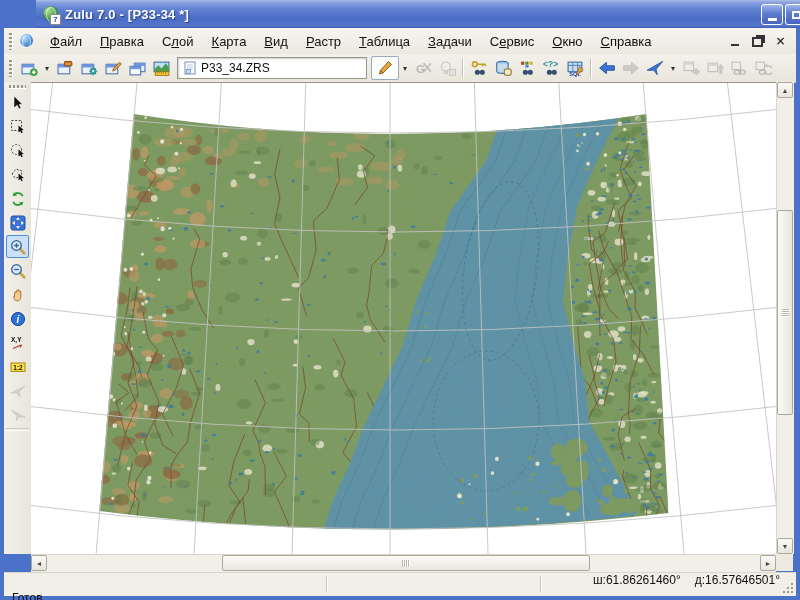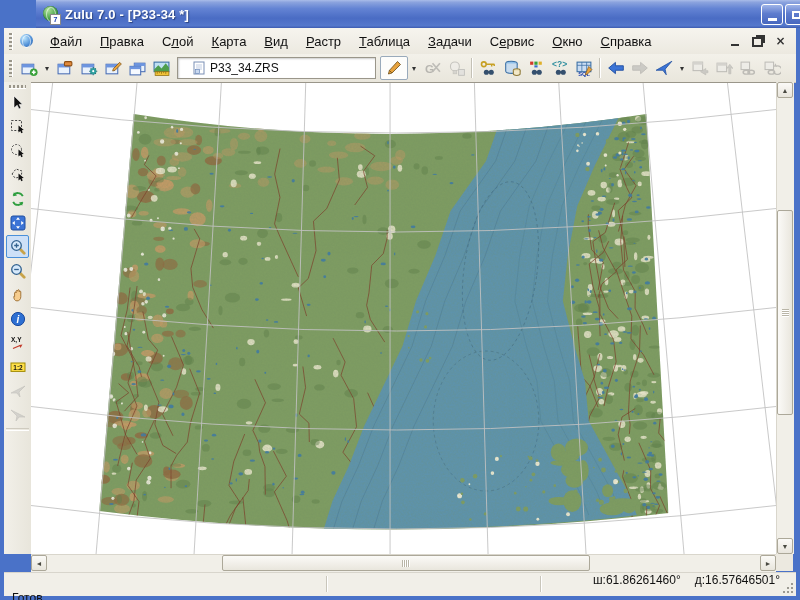--- a/index.html
+++ b/index.html
@@ -39,21 +39,21 @@
   .mdib .msq{width:7px;height:6px;border:2px solid #333;box-sizing:content-box;margin-top:2px;box-shadow:3px -3px 0 -1px #333;}
   .mdib .mx{font:bold 12px/12px "DejaVu Sans",sans-serif;}
   .toolbar{position:absolute;left:4px;top:54px;width:792px;height:28px;background:linear-gradient(180deg,#F3F1EA,#E9E6DC);
     border-bottom:1px solid #C9C5B8;display:flex;align-items:center;}
   .tbtn{width:24px;height:23px;border-radius:2px;display:flex;align-items:center;justify-content:center;flex:0 0 auto;}
   .narrow{width:12px;}
   .dd{font-size:8px;color:#333;width:11px;text-align:center;flex:0 0 auto;}
   .dis{opacity:.4;filter:grayscale(.9);}
   .tsep{width:1px;height:20px;background:#C4C1B6;border-right:1px solid #fff;margin:0 3px;flex:0 0 auto;}
   .filebox{width:182px;height:20px;background:#fff;border:1px solid #9a968a;box-shadow:inset 1px 1px 2px #ccc;
-    display:flex;align-items:center;gap:4px;padding-left:15px;margin:0 4px;flex:0 0 auto;}
+    display:flex;align-items:center;gap:4px;padding-left:6px;margin:0 4px;flex:0 0 auto;}
   .filebox .fname{font-size:12px;color:#111;}
   .pencilbtn{width:26px;height:22px;border:1px solid #9ab;background:#fdfdfb;border-radius:2px;display:flex;align-items:center;justify-content:center;flex:0 0 auto;}
   
   .dock{position:absolute;left:4px;top:82px;width:27px;height:472px;background:linear-gradient(90deg,#F2F0E9,#E8E5DB);
     border-right:1px solid #CFCBBF;}
   .dock .hgrip{width:17px;height:3px;margin:3px auto 2px auto;background:repeating-linear-gradient(90deg,#9a968a 0 2px,transparent 2px 4px);
     border-bottom:1px solid #fff;}
   .dockbtn{width:23px;height:23px;margin:1px auto;border-radius:2px;display:flex;align-items:center;justify-content:center;}
   .dockbtn.active{border:1px solid #4A90D9;background:#CDE0F7;box-sizing:border-box;}
   .dockend{width:23px;height:1px;margin:2px auto;border-top:1px solid #CFCBBF;border-bottom:1px solid #fff;}

